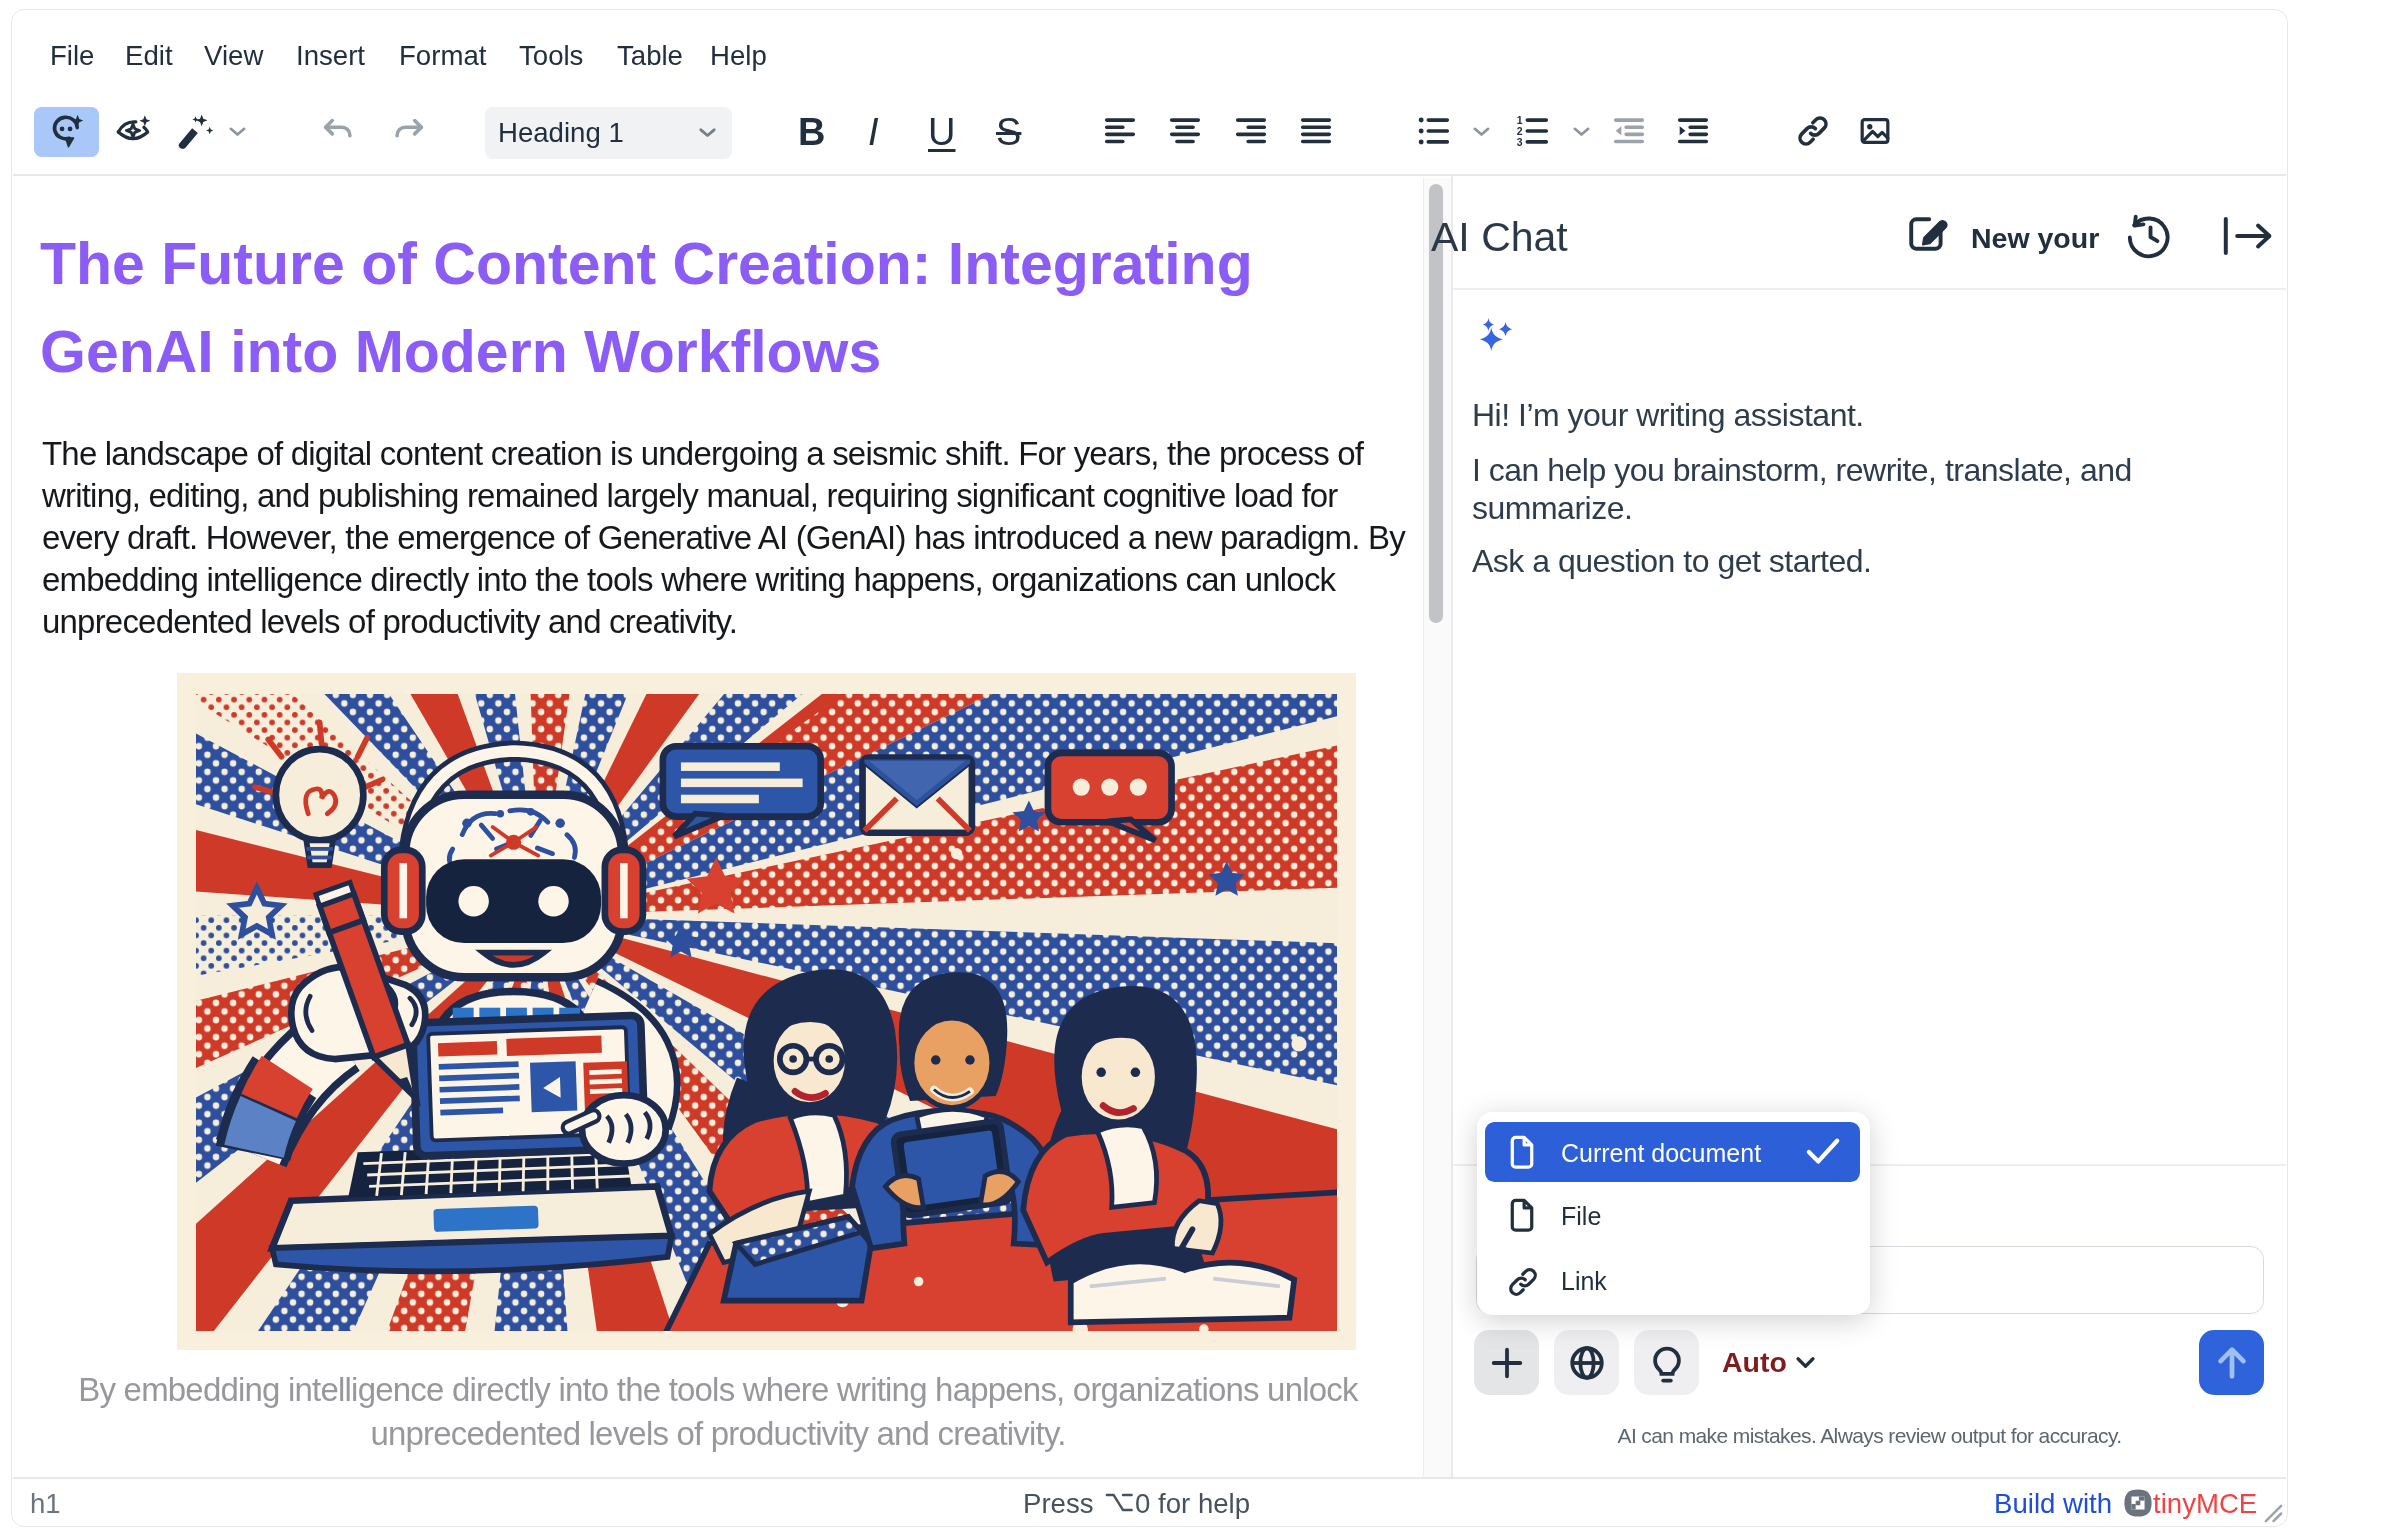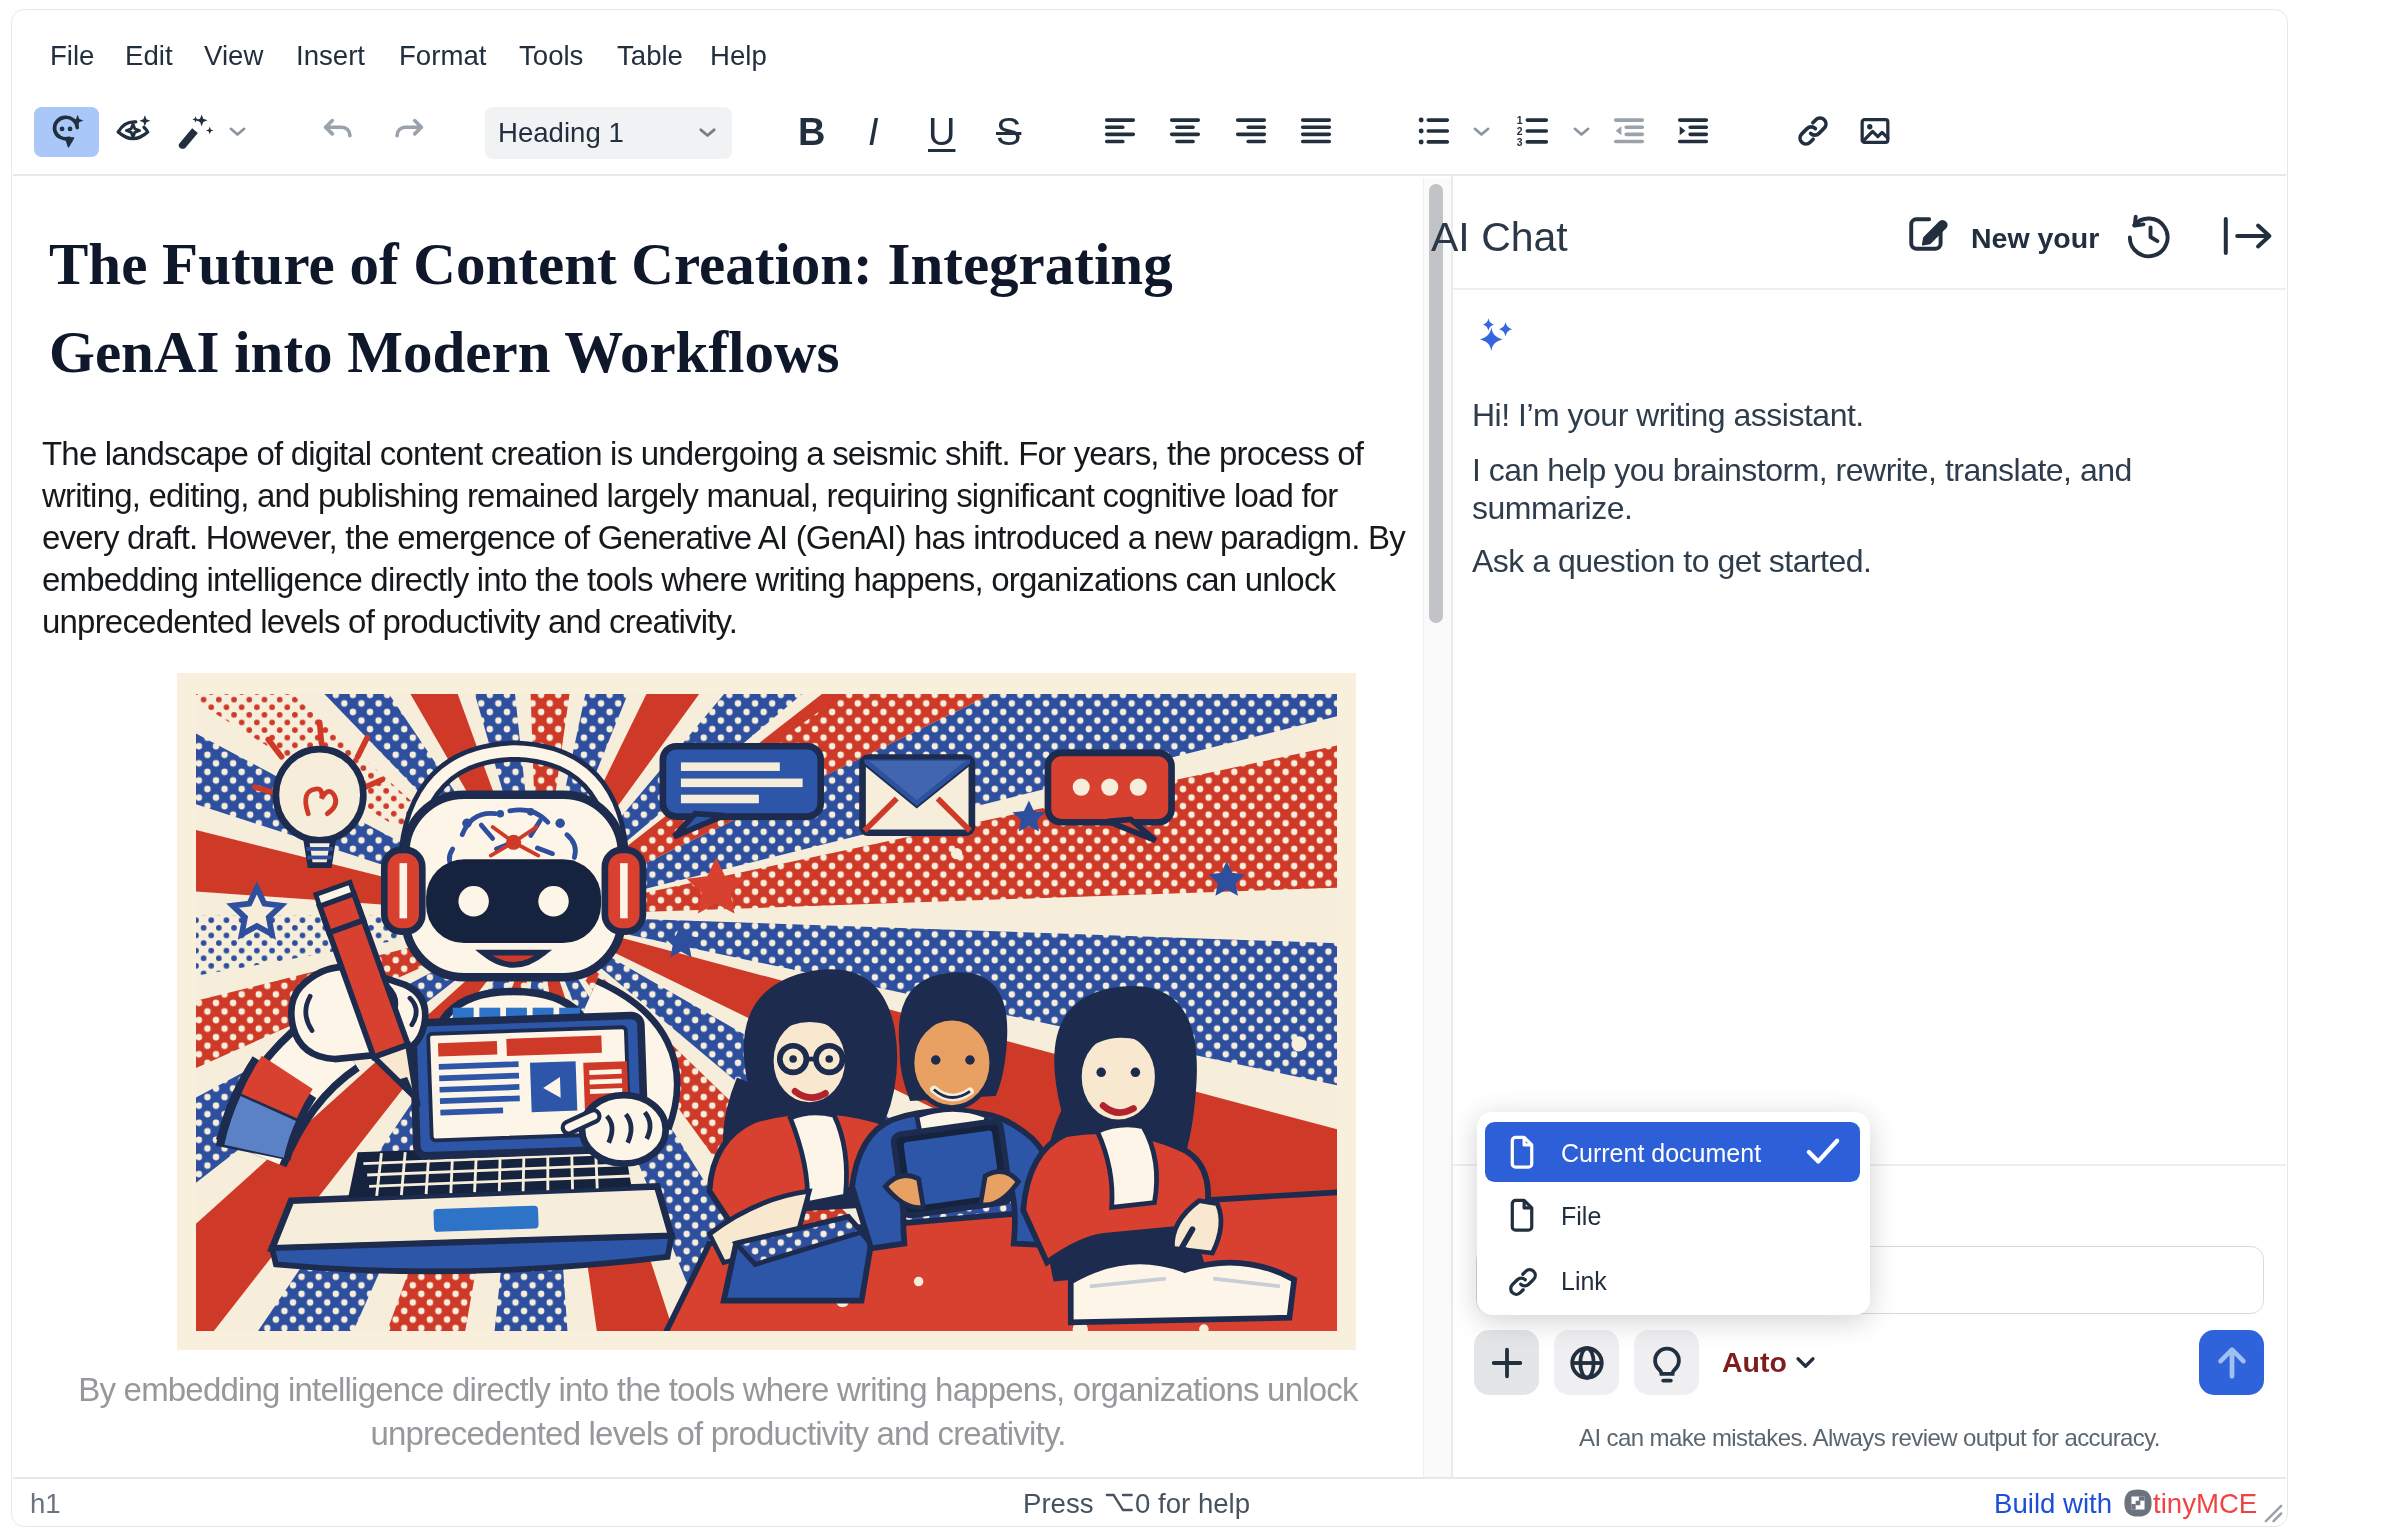--- a/index.html
+++ b/index.html
@@ -1,36 +1,36 @@
 <!DOCTYPE html>
 <html style="font-size:15px"><head>
 <meta charset="utf-8">
 <style>
 * { margin:0; padding:0; box-sizing:border-box; }
 html,body { width:2395px; height:1539px; background:#fff; font-family:"Liberation Sans", sans-serif; overflow:hidden; }
 .abs { position:absolute; }
 #frame { left:11.4px; top:8.6px; width:2277px; height:1518px; border:1.9px solid #e7e7e7; border-radius:13.3px; background:#fff; }
 .menuitem { top:40px; font-size:27.6px; line-height:32px; color:#222f3e; }
 #toolbar-border { left:13.3px; top:174px; width:2273px; height:1.9px; background:#e8e8e8; }
-#h1text { left:49px; top:220px; font-size:59px; line-height:88px; font-weight:bold; color:#0f172a; letter-spacing:0px;font-family:Liberation Serif, serif; }
+#h1text { left:40px; top:220px; font-size:59px; line-height:88px; font-weight:bold; color:#8b5cf6; letter-spacing:0px; }
 #ptext { left:42px; top:433px; font-size:33px; line-height:42px; color:#16191c; letter-spacing:-0.8px; }
 #caption { left:49px; top:1368px; width:1338px; text-align:center; font-size:33px; line-height:44px; color:#96989c; letter-spacing:-0.8px; }
 #sbtrack { left:1423px; top:178px; width:28.5px; height:1299px; background:#fafafa; border-left:1px solid #eeeeee; }
 #sbthumb { left:1429px; top:184px; width:14.3px; height:439px; background:#c1c3c6; border-radius:7.6px; }
 #chatborder { left:1451px; top:176px; width:1.9px; height:1301px; background:#e9eaec; }
 #chatdiv1 { left:1453px; top:288px; width:833px; height:1.9px; background:#eceef0; }
 #chatdiv2 { left:1453px; top:1164px; width:833px; height:1.9px; background:#eceef0; }
 #aichat-title { left:1431px; top:214px; font-size:41px; line-height:46px; color:#2b3847; }
 .chatp { left:1472px; font-size:32px; line-height:38px; color:#2e3c4c; letter-spacing:-0.5px; }
 #newchat-label { left:1971px; top:221px; font-size:28.5px; line-height:34px; font-weight:bold; color:#222f3e; }
 #textarea { left:1476px; top:1246px; width:788px; height:68px; border:1.9px solid #d6dade; border-radius:13.3px; background:#fff; }
 .inbtn { top:1330px; width:65px; height:65px; border-radius:15px; display:flex; align-items:center; justify-content:center; }
 #autolabel { left:1722px; top:1330px; height:65px; display:flex; align-items:center; font-size:28.5px; font-weight:bold; color:#7f1d1d; }
 #submitbtn { left:2199px; top:1330px; width:65px; height:65px; border-radius:15px; background:#2e63dc; display:flex; align-items:center; justify-content:center; }
-#hint { left:1453px; top:1424px; width:833px; text-align:center; font-size:24px; color:#5c666f; letter-spacing:-0.6px; }
+#hint { left:1453px; top:1424px; width:833px; text-align:center; font-size:21px; color:#5c666f; letter-spacing:-0.6px; }
 #dropdown { left:1477px; top:1112px; width:393px; height:203px; background:#fff; border-radius:15px; box-shadow:0 5.7px 28.5px rgba(0,0,0,0.18); }
 #dd-sel { left:1485px; top:1122px; width:375px; height:60px; background:#2c5fd8; border-radius:9.5px; }
 .ddtext { left:1561px; font-size:25px; line-height:32px; }
 #statusbar-border { left:13.3px; top:1477px; width:2273px; height:1.9px; background:#e8e8e8; }
 .sbtext { font-size:27.6px; line-height:32px; }
 </style>
 </head>
 <body>
 <div class="abs" id="frame"></div>
 

